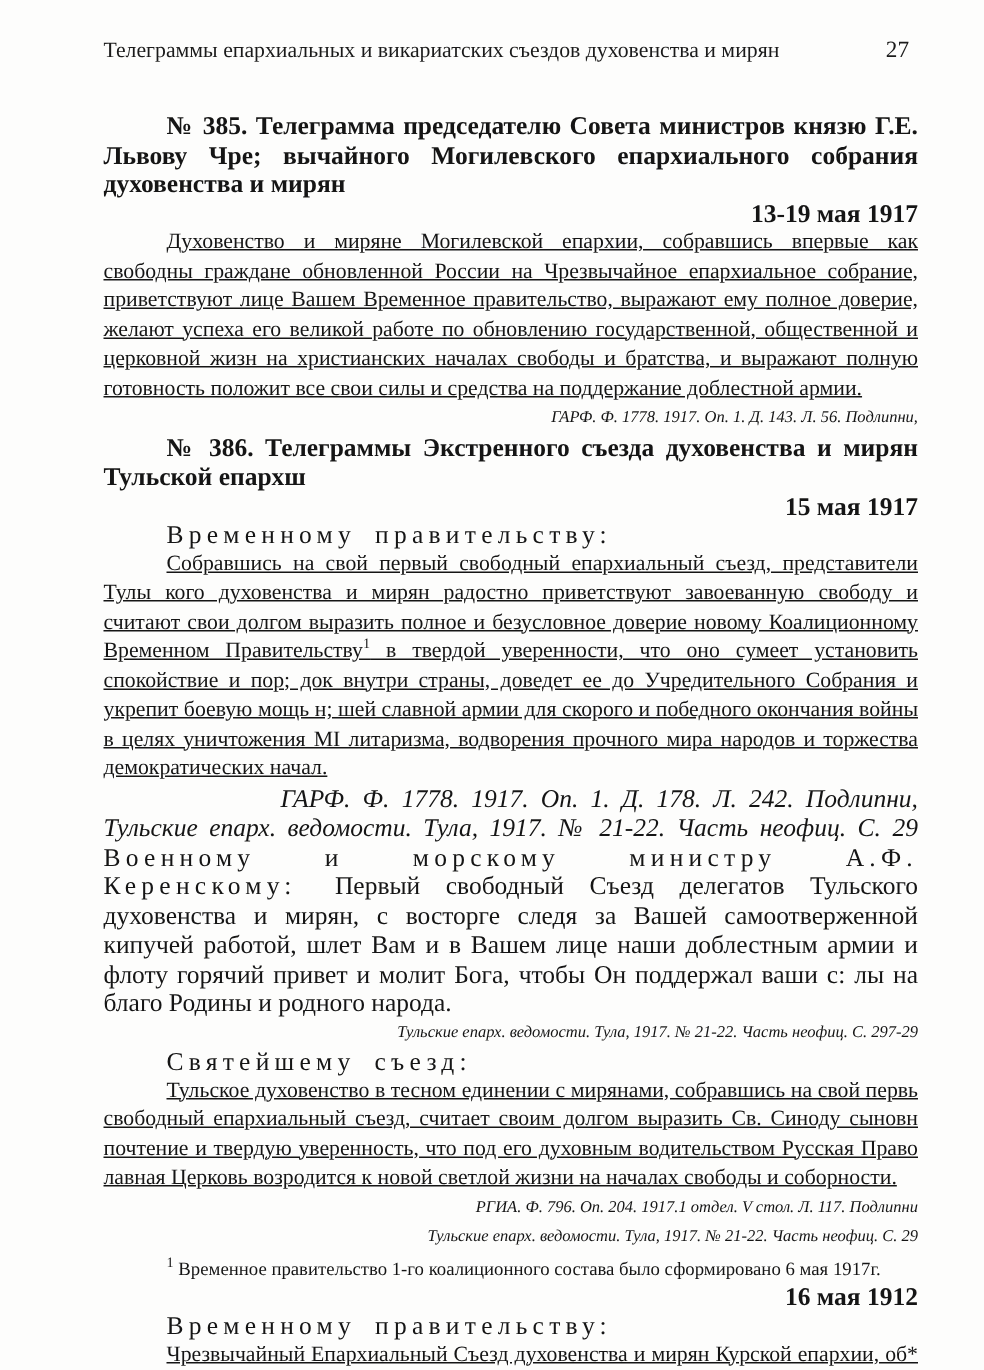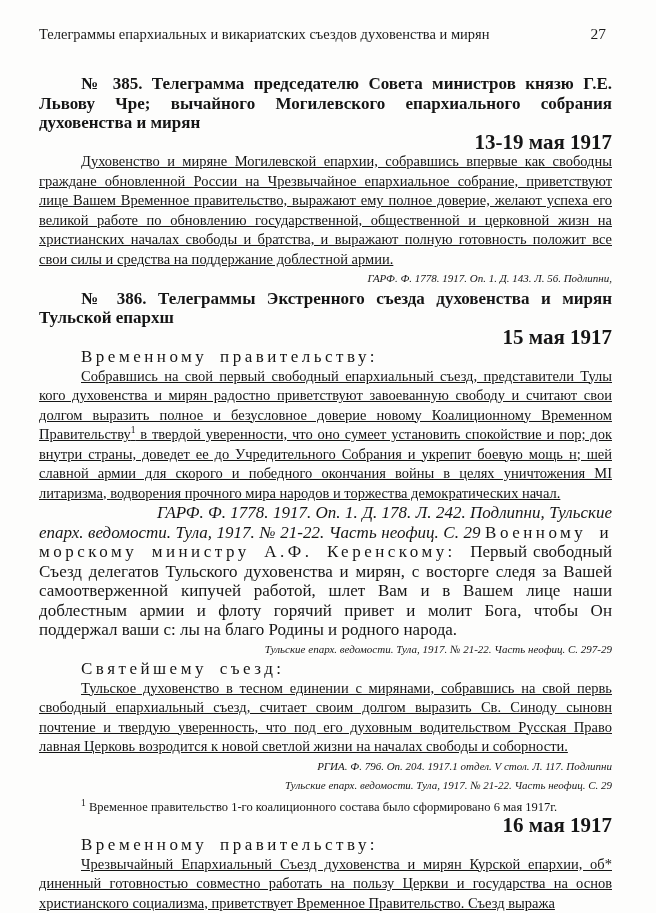--- a/index.html
+++ b/index.html
@@ -1,33 +1,33 @@
 <!DOCTYPE html>
 <html lang="ru"><head>
 <meta charset="utf-8">
 <style>
   html,body{margin:0;padding:0}
   body{
     width:656px;height:913px;overflow:hidden;
     background:#fdfdfc;color:#151515;
     font-family:"Liberation Serif","DejaVu Serif",serif;
   }
-  .page{box-sizing:border-box;width:656px;height:882px;padding:24px 44px 0 39px}
+  .page{box-sizing:border-box;width:656px;height:882px;padding:24px 44px 0 69px}
   .running-header{
     display:flex;justify-content:space-between;align-items:baseline;
     font-size:14.5px;line-height:19px;margin-bottom:30px;color:#1b1b1b;
   }
   .running-header .pagenum{font-size:15.5px;padding-right:6px}
   p{margin:0}
   .title{
     font-weight:bold;font-size:17px;line-height:19.5px;
     text-align:justify;text-indent:42px;
   }
   .date{
-    font-weight:bold;font-size:21px;line-height:19.5px;text-align:right;
+    font-weight:bold;font-size:17px;line-height:19.5px;text-align:right;
   }
   .body-p{
     font-size:14.5px;line-height:19.5px;text-align:justify;text-indent:42px;text-decoration:underline;
   }
   .cite{
     font-style:italic;font-size:11px;line-height:19.5px;text-align:right;
   }
   .address{
     font-size:17px;line-height:19.5px;text-indent:42px;
     letter-spacing:3.5px;word-spacing:5px;
@@ -73,18 +73,18 @@
 
     <p class="address">Святейшему съезд:</p>
     <p class="body-p">Тульское духовенство в тесном единении с мирянами, собравшись на свой первь свободный епархиальный съезд, считает своим долгом выразить Св. Синоду сыновн почтение и твердую уверенность, что под его духовным водительством Русская Право лавная Церковь возродится к новой светлой жизни на началах свободы и соборности.</p>
     <p class="cite">РГИА. Ф. 796. Оп. 204. 1917.1 отдел. V стол. Л. 117. Подлипни</p>
     <p class="cite">Тульские епарх. ведомости. Тула, 1917. № 21-22. Часть неофиц. С. 29</p>
 
     <p class="footnote"><sup>1</sup><span> Временное правительство 1-го коалиционного состава было сформировано 6 мая 1917г.</span></p>
   </section>
 
   <section>
-    <p class="date">16 мая 1917</p>
+    <p class="date">16 мая 1912</p>
     <p class="address">Временному правительству:</p>
     <p class="body-p">Чрезвычайный Епархиальный Съезд духовенства и мирян Курской епархии, об* диненный готовностью совместно работать на пользу Церкви и государства на основ христианского социализма, приветствует Временное Правительство. Съезд выража</p>
   </section>
 
 </div>
 
 </body></html>

